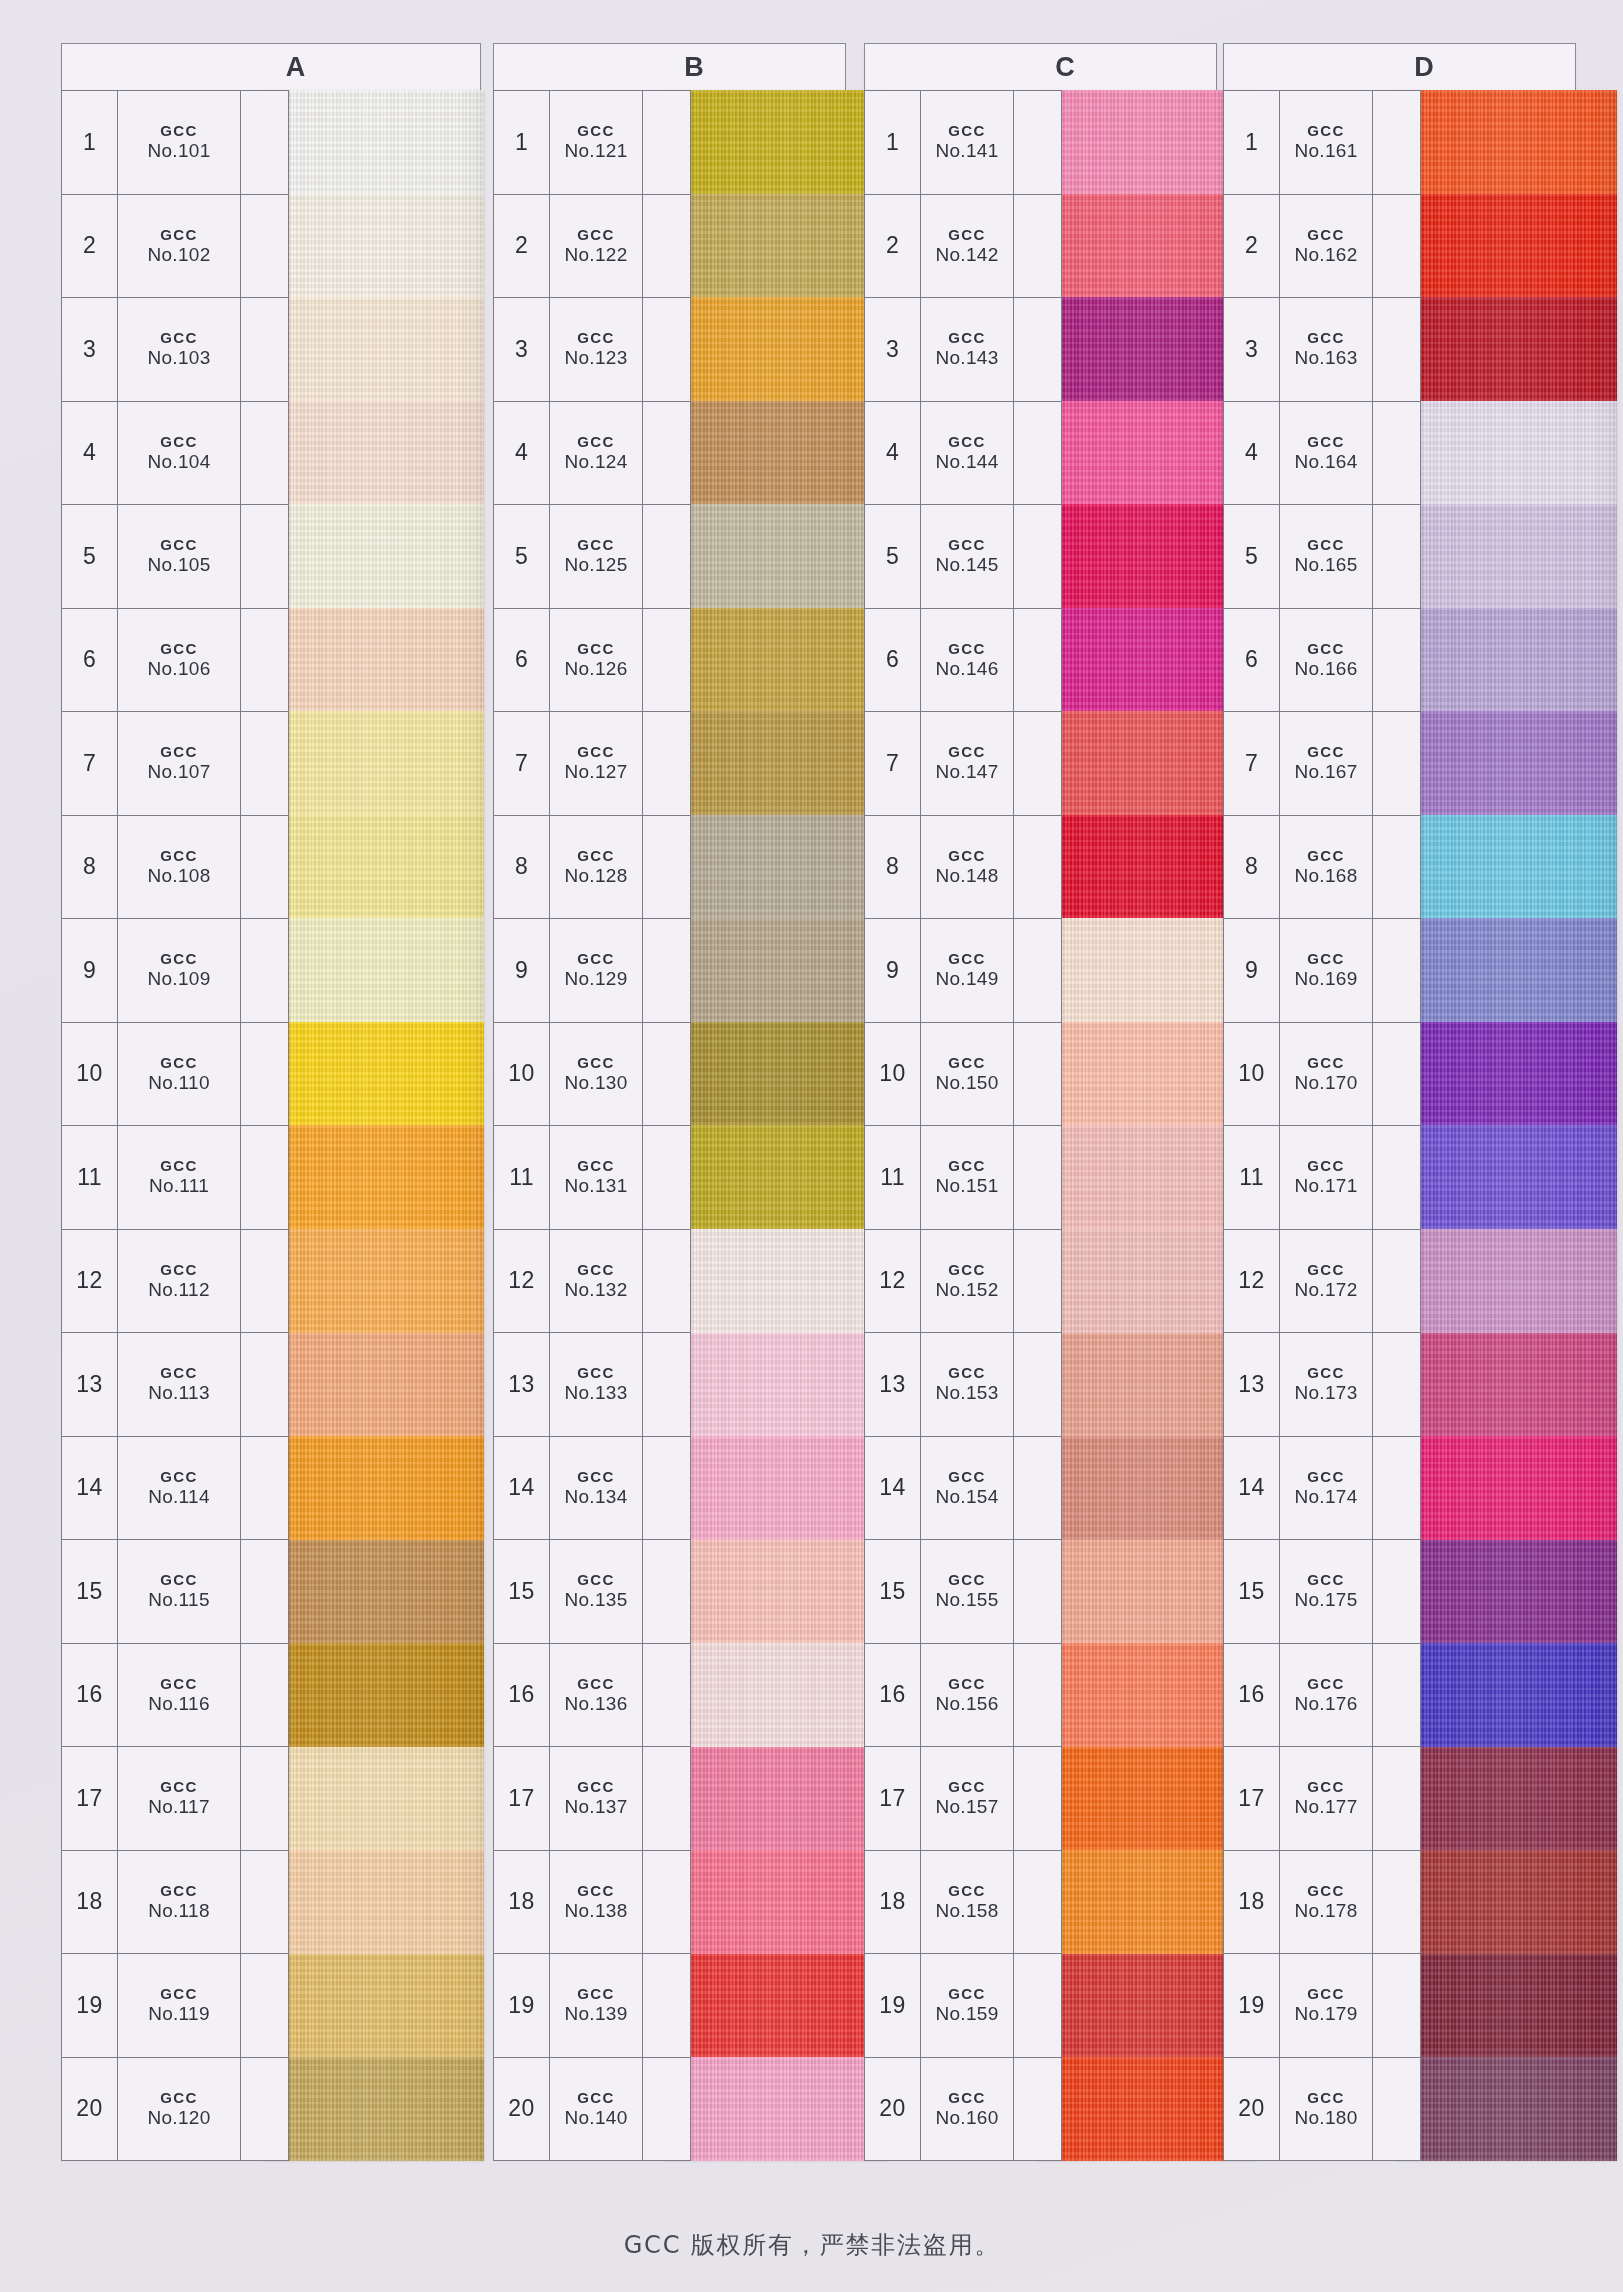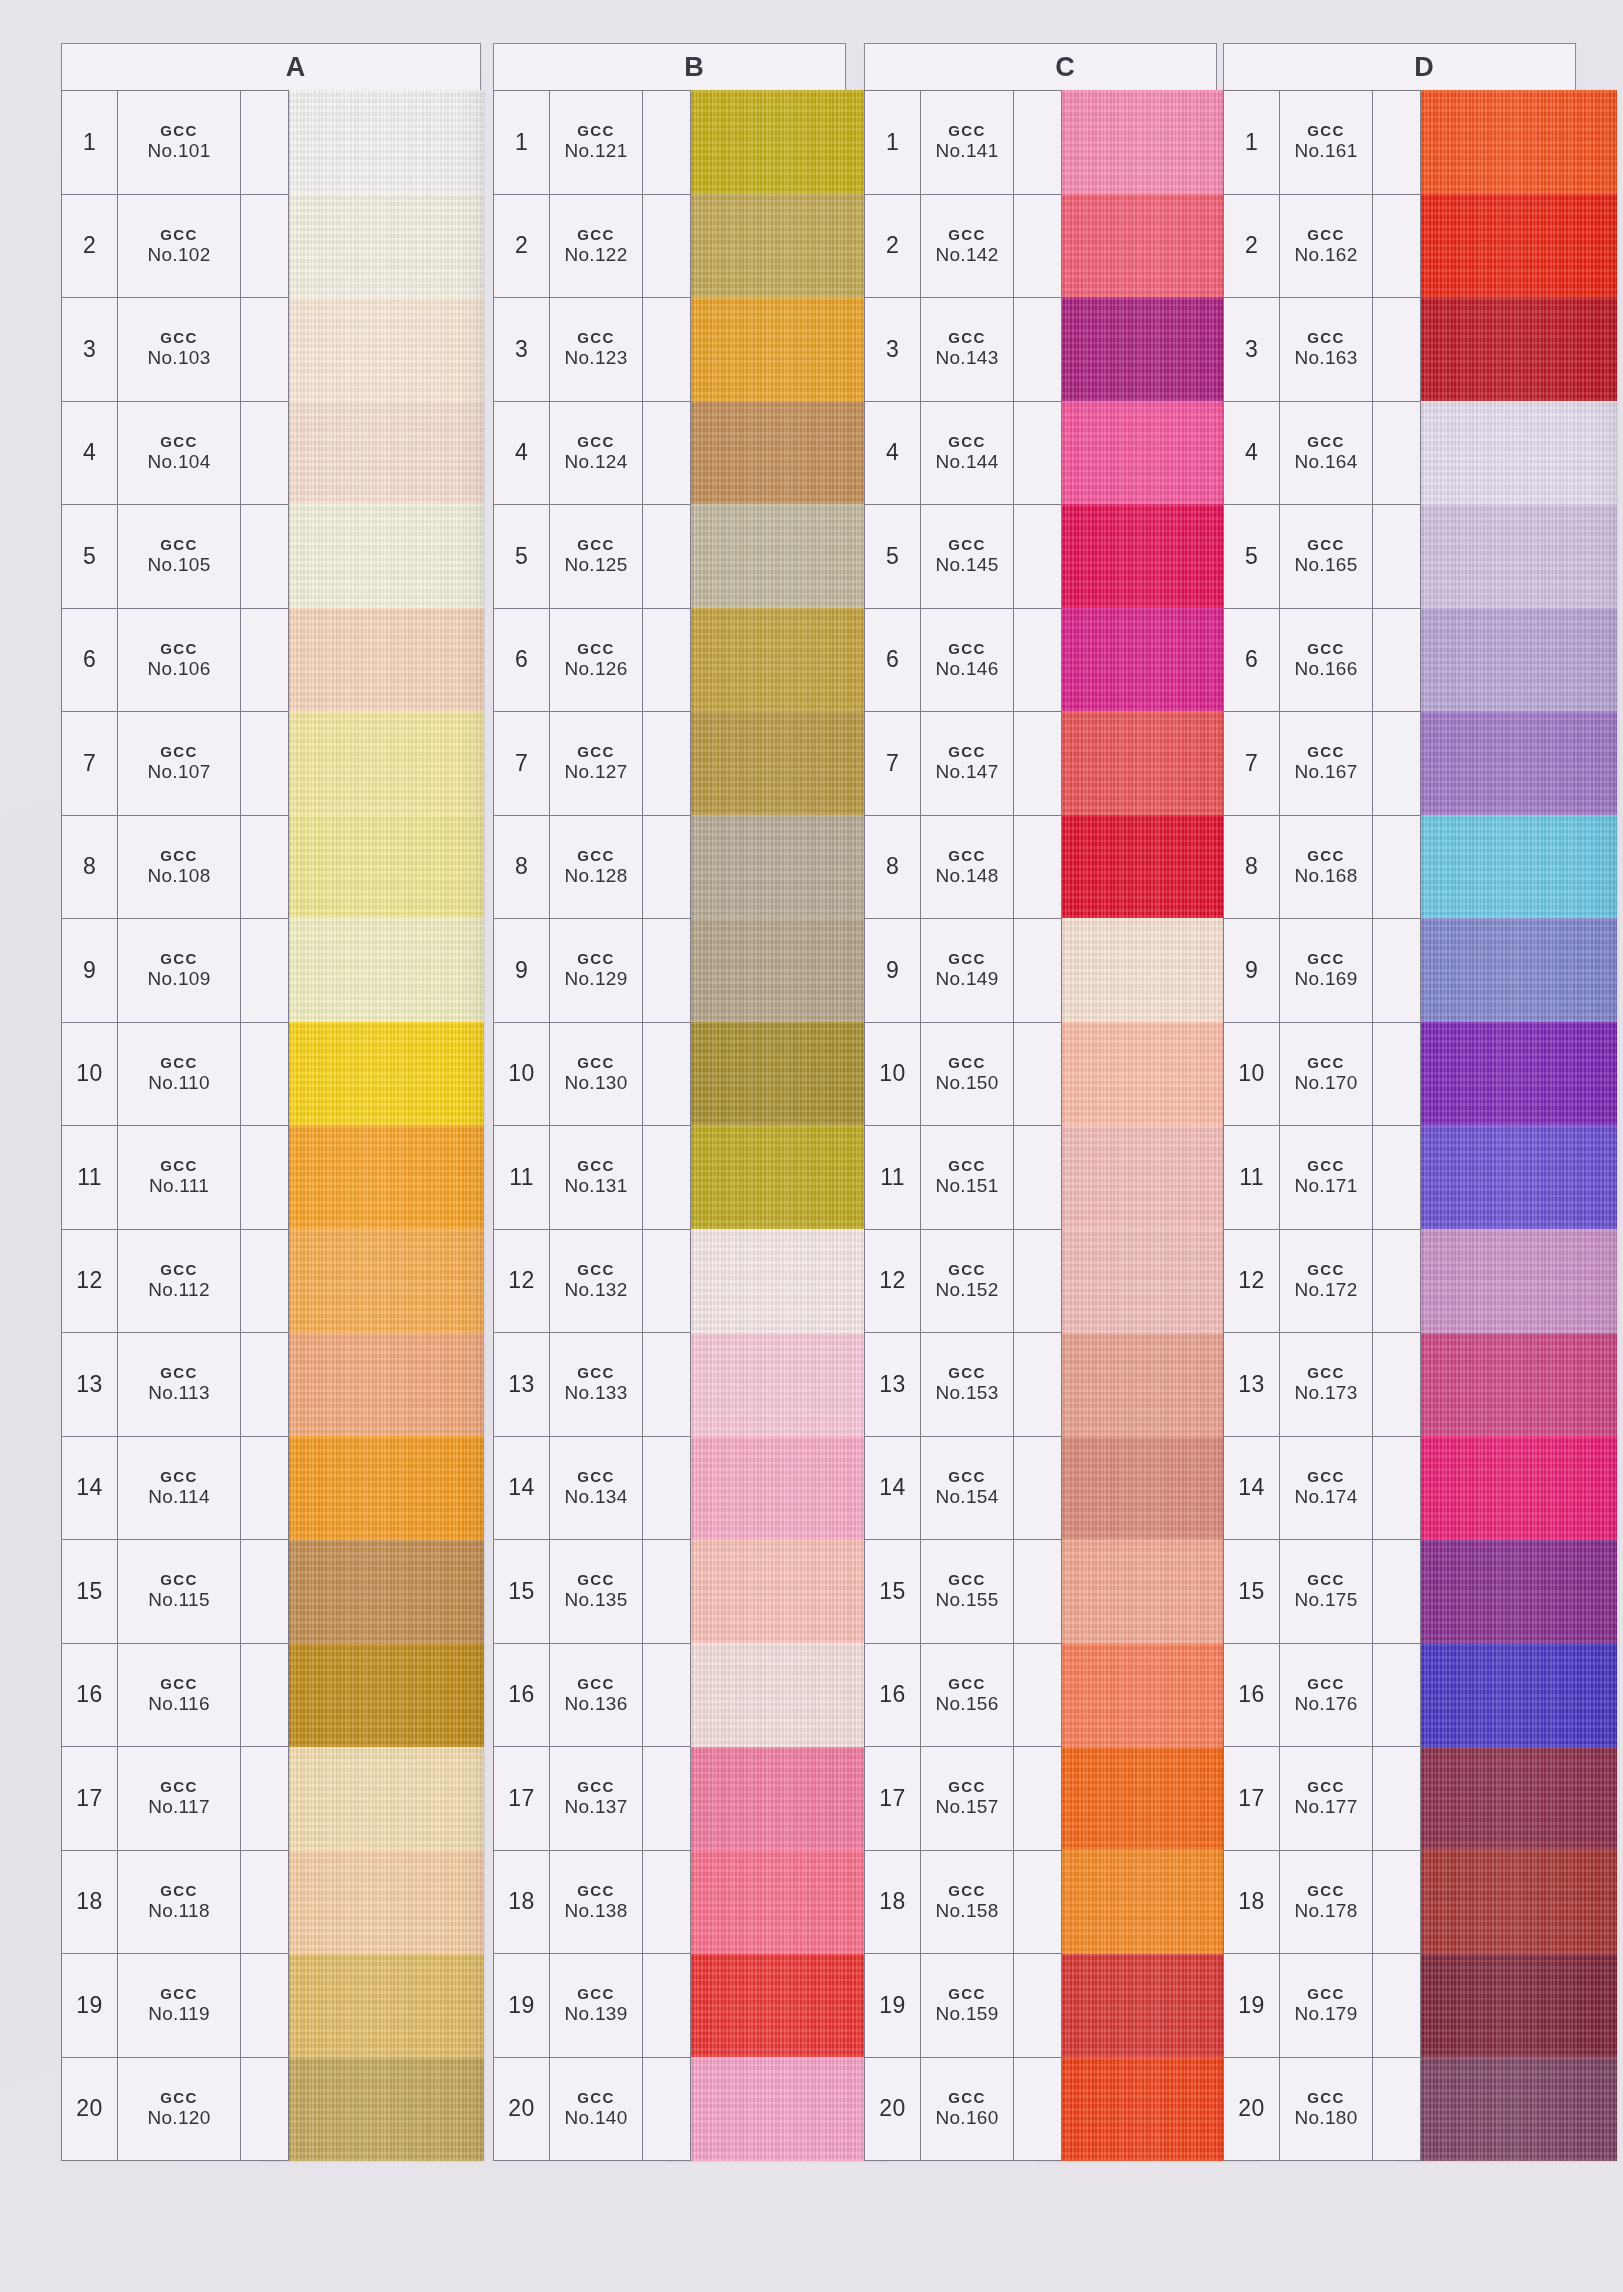--- a/index.html
+++ b/index.html
@@ -920,14 +920,15 @@
             <div class="lnum">20</div>
             <div class="lcode">
               <div class="brand">GCC</div>
               <div class="code">No.180</div>
             </div>
             <div class="lpad"></div>
           </div>
         </div>
       </div>
     </div>
+    <div id="footer">GCC 版权所有，严禁非法盗用。</div>
 </div>
 
 
 </body></html>

